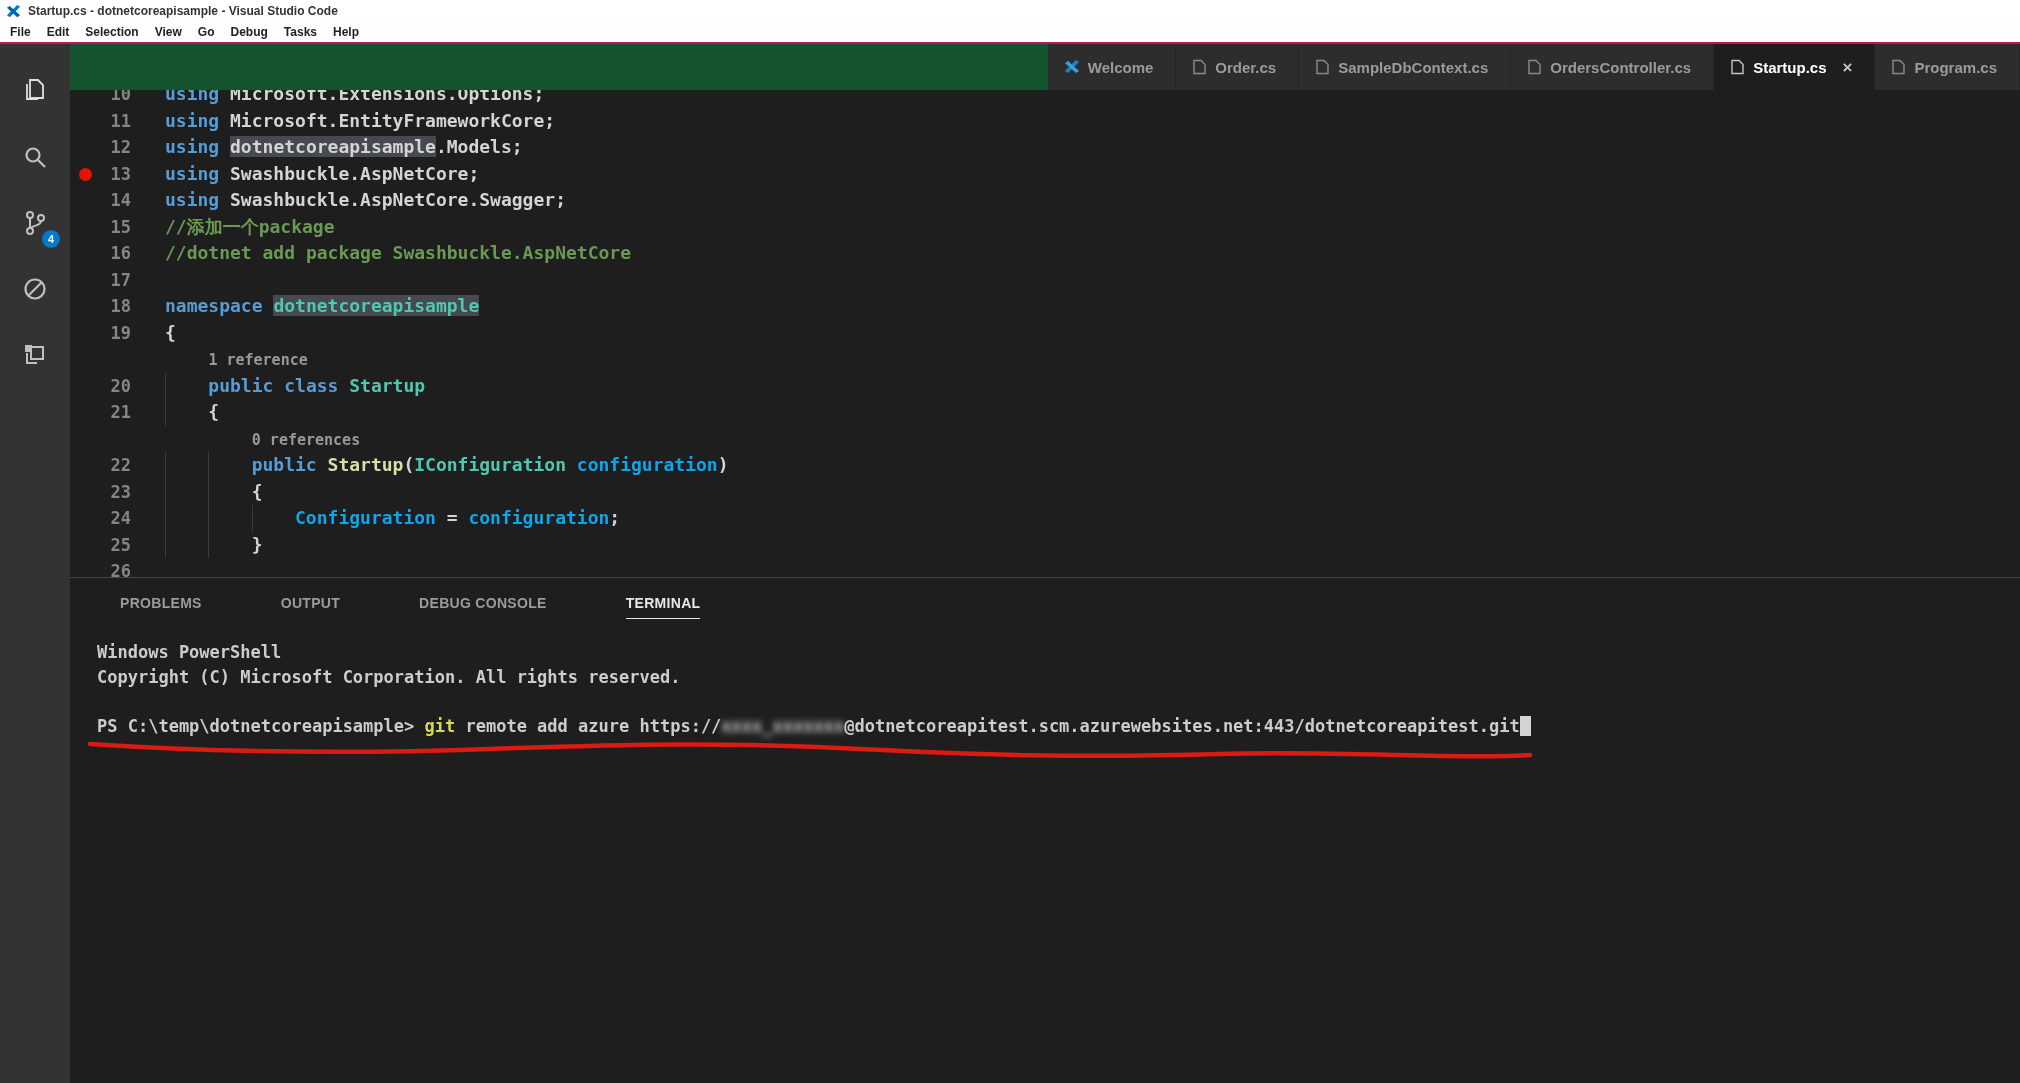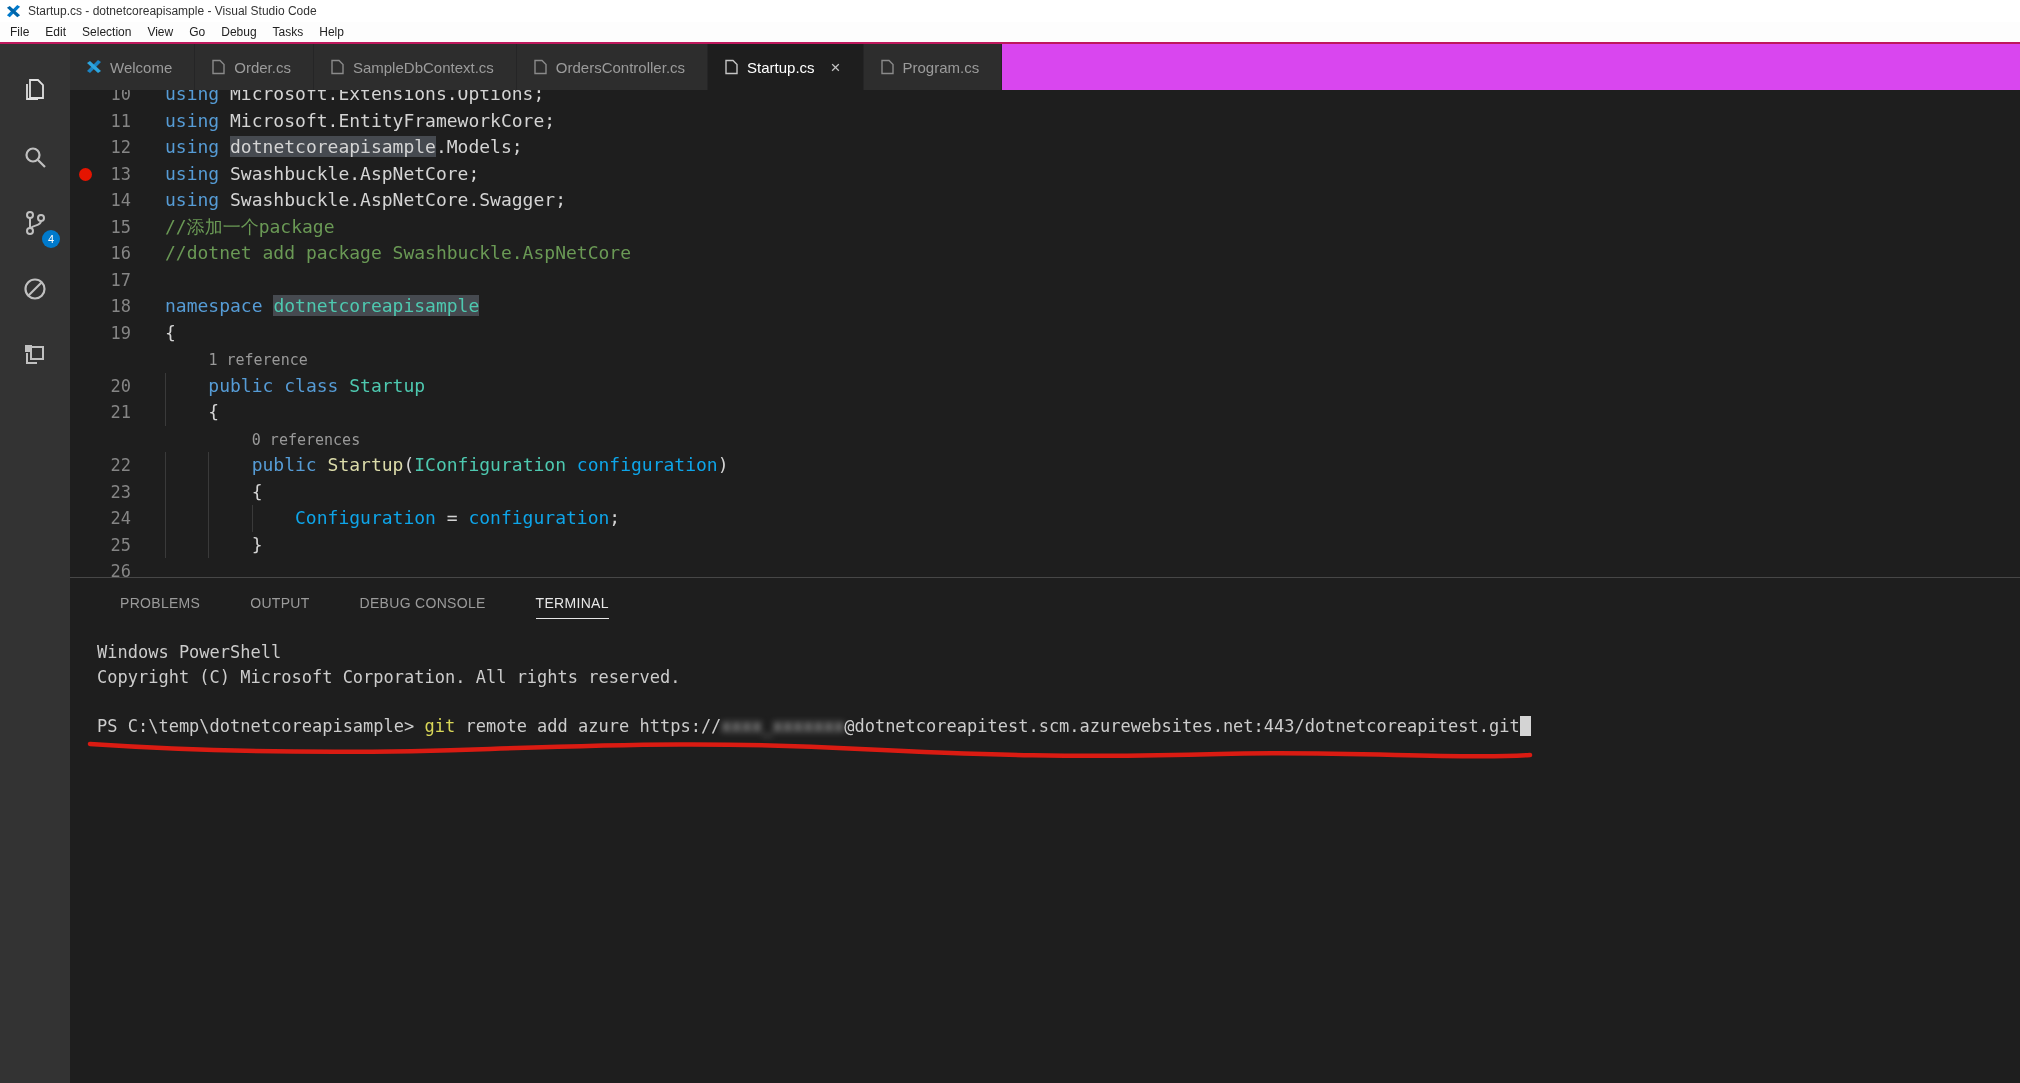--- a/index.html
+++ b/index.html
@@ -1,19 +1,19 @@
 <!DOCTYPE html>
 <html><head>
 <meta charset="utf-8">
 <style>
   * { margin:0; padding:0; box-sizing:border-box; }
   html,body { width:2020px; height:1083px; overflow:hidden; background:#1e1e1e;
               font-family:"Liberation Sans", sans-serif; }
 
-  .window { width:2020px; height:1083px; display:flex; flex-direction:column; }
+  .window { width:2020px; height:1083px; display:flex; flex-direction:column;font-weight:bold; }
 
   
   .titlebar { height:22px; background:#ffffff; display:flex; align-items:center;
               padding-left:6px; flex:0 0 auto; }
   .titlebar .logo { width:15px; height:15px; margin-right:7px; }
   .titlebar .title { font-size:12px; color:#333333; }
 
   
   .menubar { height:22px; background:#fdfdfd; display:flex; align-items:center;
              padding-left:2px; flex:0 0 auto; border-bottom:2px solid #be185d; }
@@ -27,21 +27,21 @@
   .ab-item { width:70px; height:66px; display:flex; align-items:center; justify-content:center;
              position:relative; }
   .ab-item svg { display:block; }
   .badge { position:absolute; right:10px; bottom:8px; min-width:18px; height:18px;
            border-radius:9px; background:#007acc; color:#ffffff; font-size:11px;
            display:flex; align-items:center; justify-content:center; padding:0 3px; }
 
   .content { flex:1 1 auto; display:flex; flex-direction:column; min-width:0; }
 
   
-  .tabbar { height:46px; background:#d946ef; display:flex; flex:0 0 auto; }
+  .tabbar { height:46px; background:#14532d; display:flex; flex:0 0 auto;justify-content:flex-end; }
   .tab { height:46px; display:flex; align-items:center; padding:0 22px 0 16px;
          background:#2d2d2d; border-right:1px solid #252526; font-size:15px;
          color:#9b9b9b; white-space:nowrap; }
   .tab .ticon { margin-right:8px; display:flex; }
   .tab.active { background:#1e1e1e; color:#ffffff; }
   .tab .close { margin-left:16px; color:#c5c5c5; font-size:17px; line-height:1; }
 
   
   .editor { height:487px; flex:0 0 auto; background:#1e1e1e; overflow:hidden; position:relative; }
   .code-lines { margin-top:-9px; }
@@ -60,21 +60,21 @@
   .tok-v  { color:#0ea5e9; }
   .tok-hl  { color:#d4d4d4; background:#464a50; }
   .tok-hlt { color:#4ec9b0; background:#464a50; }
   .tok-i { display:inline-block; width:4ch; height:100%; vertical-align:top;
            border-left:1px solid #3a3a3a; }
   .codelens { color:#999999; font-size:15px; font-family:"DejaVu Sans Mono", monospace; }
 
   
   .panel { flex:1 1 auto; background:#1e1e1e; border-top:1px solid #474747;
            position:relative; min-height:0; }
-  .panel-tabs { height:58px; display:flex; align-items:center; padding-left:50px; }
+  .panel-tabs { height:58px; display:flex; align-items:center; padding-left:50px;gap:29px; }
   .panel-tab { font-size:14px; color:#9b9b9b; margin-right:50px; padding-bottom:7px;
                letter-spacing:0.3px; border-bottom:1px solid transparent; }
   .panel-tab.active { color:#e7e7e7; border-bottom:1px solid #e7e7e7;text-align:center; }
 
   .terminal { padding:4px 0 0 27px; font-family:"DejaVu Sans Mono", monospace;
               font-size:17px; color:#cccccc; }
   .t-line { height:24.5px; line-height:24.5px; white-space:pre; }
   .t-git { color:#d9d758; }
   .redacted { color:#cfcfcf; filter:blur(3px); }
   .cursor { display:inline-block; width:11px; height:20px; background:#d4d4d4;

